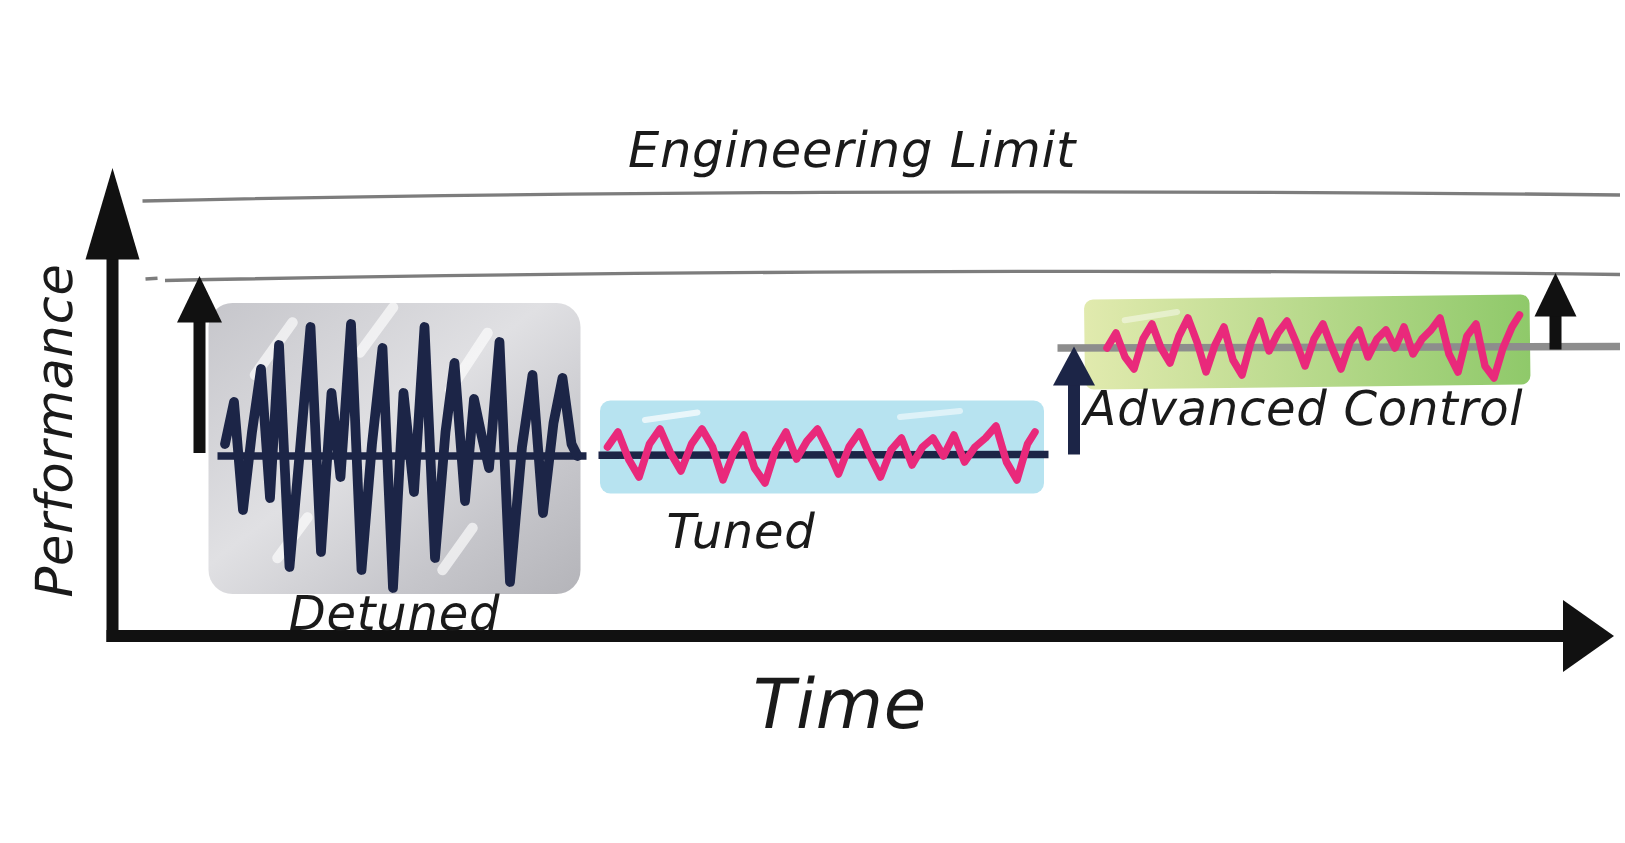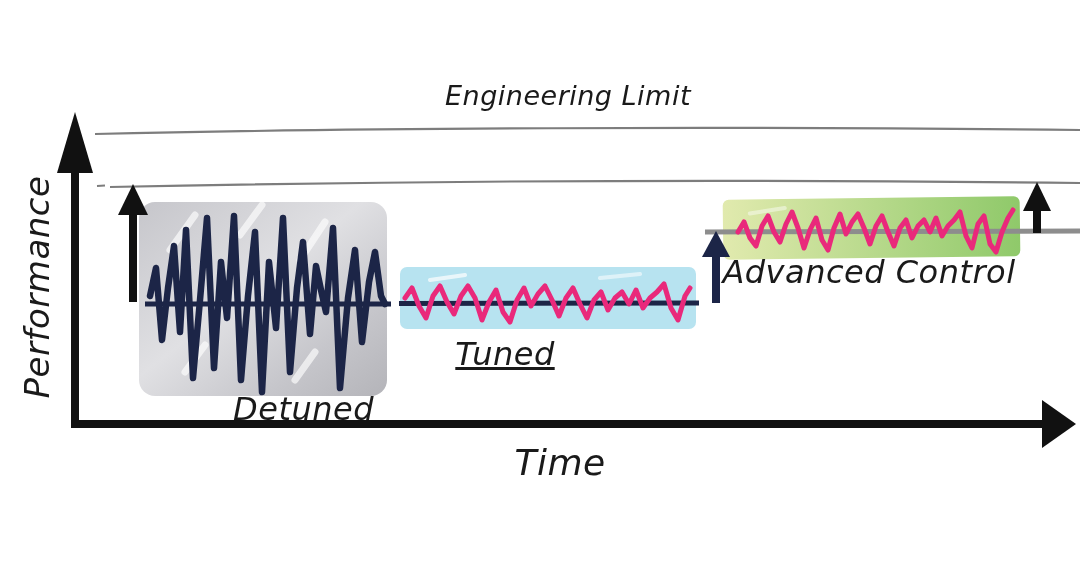--- a/index.html
+++ b/index.html
@@ -13,33 +13,33 @@
   .canvas svg{position:absolute;left:0;top:0;}
   .label{
     position:absolute;
     color:#1a1a1a;
     font-style:italic;
     letter-spacing:0.5px;
     text-align:center;
     white-space:nowrap;
     user-select:none;
   }
-  .limit-label{font-size:27px;}
+  .limit-label{font-size:33px;}
   .phase-label{font-size:32px;}
-  .axis-label{font-size:36px;}
+  .axis-label{font-size:46px;}
   #perf-label{
     left:-112px;top:266px;width:300px;height:42px;
     transform:rotate(-90deg);
     font-size:34px;
   }
   #time-label{left:460px;top:442px;width:200px;}
   #eng-label{left:418px;top:80px;width:300px;}
   #op-label{left:410px;top:136px;width:300px;}
-  #detuned-label{left:174px;top:390px;width:200px;text-align:right;}
-  #tuned-label{left:405px;top:335px;width:200px;text-decoration:underline;}
+  #detuned-label{left:163px;top:390px;width:200px;}
+  #tuned-label{left:394px;top:335px;width:200px;}
   #advanced-label{left:719px;top:253px;width:300px;}
 </style>
 </head>
 <body>
 
 <div class="canvas">
 
   <svg width="1083" height="562" viewBox="0 0 1083 562">
     <defs>
       <linearGradient id="grayGrad" x1="0" y1="0" x2="1" y2="1">

